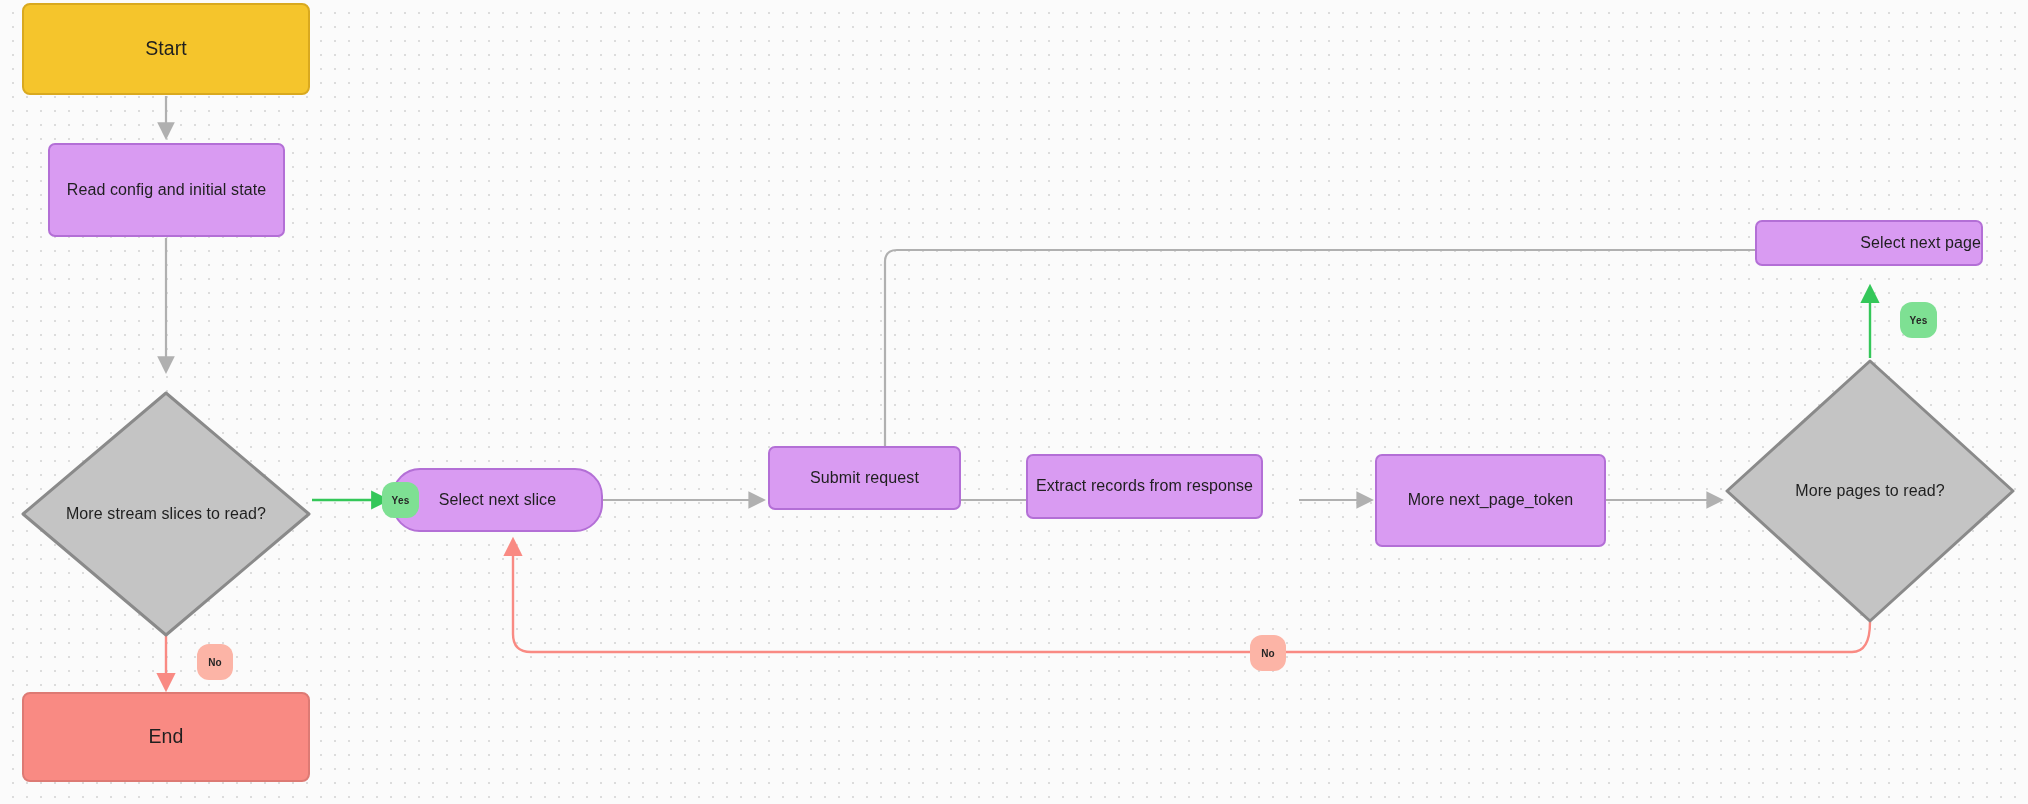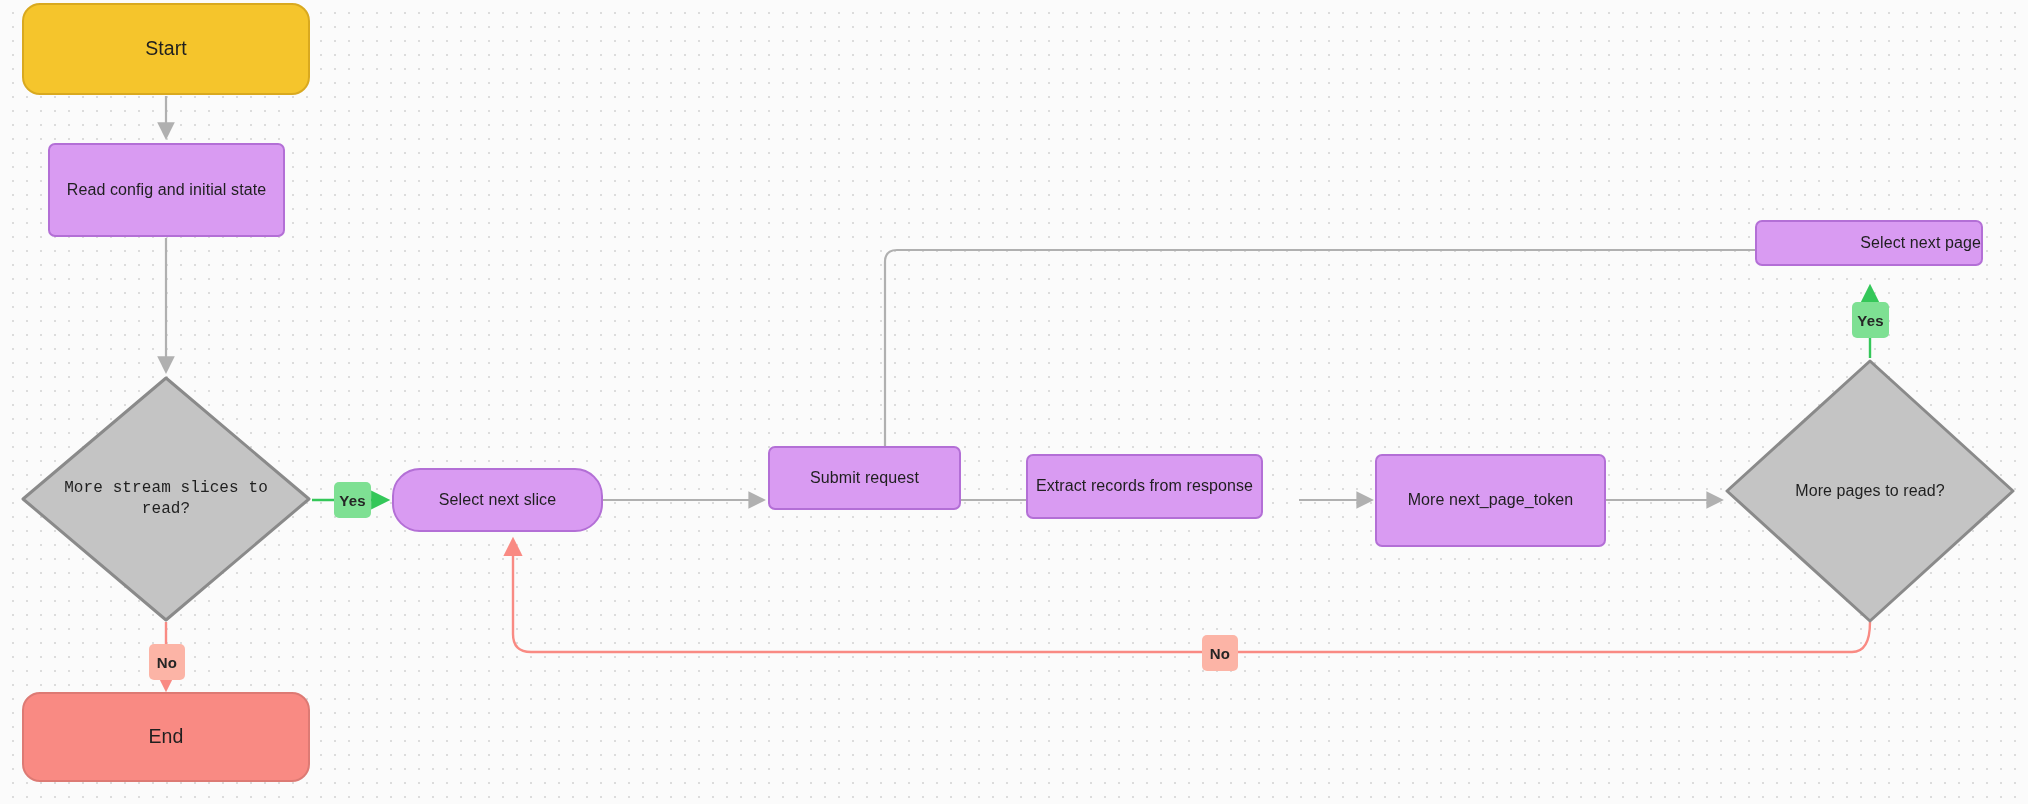--- a/index.html
+++ b/index.html
@@ -36,21 +36,21 @@
     align-items: center;
     justify-content: center;
     text-align: center;
     color: #1f1f1f;
     font-size: 16px;
     line-height: 1.3;
     letter-spacing: 0.1px;
     z-index: 3;
   }
   .node-terminal {
-    border-radius: 18px;
+    border-radius: 8px;
     font-size: 19.5px;
   }
   .node-start {
     background: #f5c52c;
     border: 2px solid #d9a91f;
   }
   .node-end {
     background: #f98a83;
     border: 2px solid #dd7a74;
   }
@@ -74,26 +74,27 @@
     position: relative;
     z-index: 2;
     width: 72%;
   }
   .edge-label {
     position: absolute;
     box-sizing: border-box;
     display: flex;
     align-items: center;
     justify-content: center;
-    font-size: 15px;
+    font-size: 10px;
     font-weight: bold;
     color: #252525;
-    border-radius: 5px;
+    border-radius: 12px;
     z-index: 4;
     letter-spacing: 0.2px;
+    margin-left: 48px;
   }
   .edge-label-yes {
     background: #7ee093;
   }
   .edge-label-no {
     background: #fcb4a6;
   }
 </style>
 </head>
 <body>
@@ -137,21 +138,21 @@
   </svg>
 
   <div class="node node-terminal node-start" style="left:22px; top:3px; width:288px; height:92px;">
     <span>Start</span>
   </div>
 
   <div class="node node-process" style="left:48px; top:143px; width:237px; height:94px;">
     <span>Read config and initial state</span>
   </div>
 
-  <div class="node node-decision" style="left:20px; top:375px; width:292px; height:248px;font-family:Liberation Mono, monospace;">
+  <div class="node node-decision" style="left:20px; top:390px; width:292px; height:248px;">
     <svg class="diamond-shape" viewBox="0 0 292 248" preserveAspectRatio="none">
       <polygon points="146,3 289,124 146,245 3,124" fill="#c4c4c4" stroke="#8a8a8a" stroke-width="3" stroke-linejoin="round"></polygon>
     </svg>
     <span class="diamond-label">More stream slices to read?</span>
   </div>
 
   <div class="node node-terminal node-end" style="left:22px; top:692px; width:288px; height:90px;">
     <span>End</span>
   </div>
 

